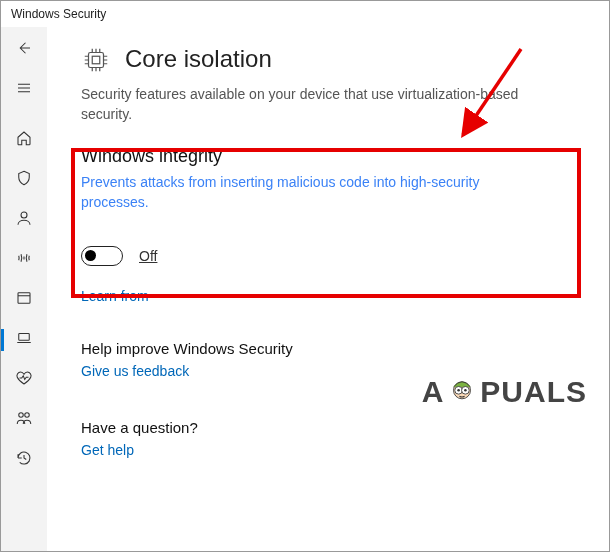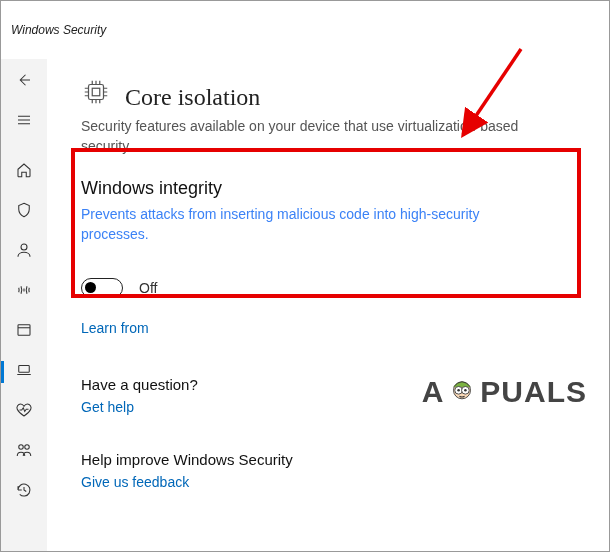--- a/index.html
+++ b/index.html
@@ -7,23 +7,22 @@
       font-family: 'Segoe UI', Tahoma, sans-serif;
       background: #fff;
       width: 610px;
       height: 552px;
       overflow: hidden;
       position: relative;
       border: 1px solid #999;
     }
     .titlebar {
       font-size: 12px;
-      padding: 22px 10px;
+      padding: 6px 10px;
       color: #222;
-      font-style: italic;
     }
     .layout {
       display: flex;
       height: calc(100% - 26px);
     }
     .sidebar {
       width: 46px;
       background: #f3f3f3;
       display: flex;
       flex-direction: column;
@@ -52,24 +51,23 @@
       width: 3px;
       background: #0078d4;
     }
     .content {
       flex: 1;
       padding: 18px 34px 10px 34px;
       position: relative;
     }
     .header-row {
       display: flex;
-      align-items: flex-end;
+      align-items: flex-start;
       gap: 14px;
       margin-bottom: 6px;
-      font-family: Liberation Serif, serif;
     }
     .header-row svg { width: 30px; height: 30px; stroke: #555; fill: none; stroke-width: 1.3; }
     .page-title { font-size: 24px; font-weight: 400; color: #222; }
     .subtitle { font-size: 14px; color: #555; line-height: 1.4; margin-bottom: 22px; max-width: 480px; }
     .section-heading { font-size: 18px; font-weight: 500; color: #111; margin-bottom: 6px; }
     .section-desc { font-size: 14px; color: #3b82f6; line-height: 1.4; margin-bottom: 34px; max-width: 460px; }
     .toggle-row { display: flex; align-items: center; gap: 16px; margin-bottom: 22px; }
     .toggle {
       width: 42px;
       height: 20px;
@@ -231,28 +229,28 @@
     <div>
       <div class="section-heading">Windows integrity</div>
       <div class="section-desc">Prevents attacks from inserting malicious code into high-security processes.</div>
       <div class="toggle-row">
         <div class="toggle"></div>
         <div class="toggle-label">Off</div>
       </div>
       <div class="link">Learn from</div>
     </div>
 
+    <div class="qsection" style="margin-top:36px;">
+      <div class="section-heading" style="font-size:15px;">Help improve Windows Security</div>
+      <span class="link">Give us feedback</span>
+    </div>
+
     <div class="qsection">
       <div class="section-heading" style="font-size:15px;">Have a question?</div>
       <span class="link">Get help</span>
-    </div>
-
-    <div class="qsection" style="margin-top:36px;">
-      <div class="section-heading" style="font-size:15px;">Help improve Windows Security</div>
-      <span class="link">Give us feedback</span>
     </div>
   </div>
 </div>
 
 <div class="highlight-box" style="left:70px; top:147px; width:510px; height:150px;"></div>
 
 <svg class="arrow" style="left:0; top:0; width:610px; height:552px;" viewBox="0 0 610 552">
   <defs>
     <marker id="ah" markerWidth="10" markerHeight="10" refX="7" refY="4" orient="auto">
       <path d="M0,0 L8,4 L0,8 z" fill="#e60000"></path>

